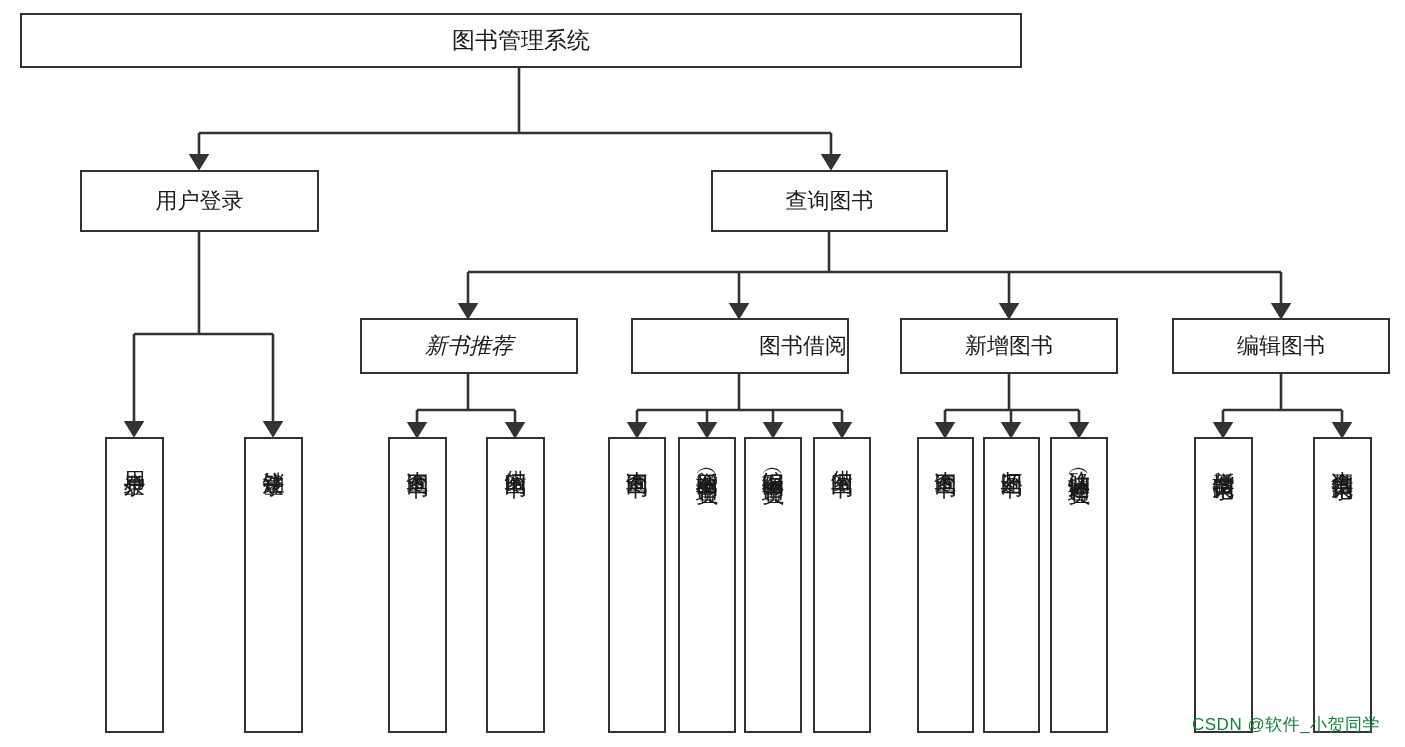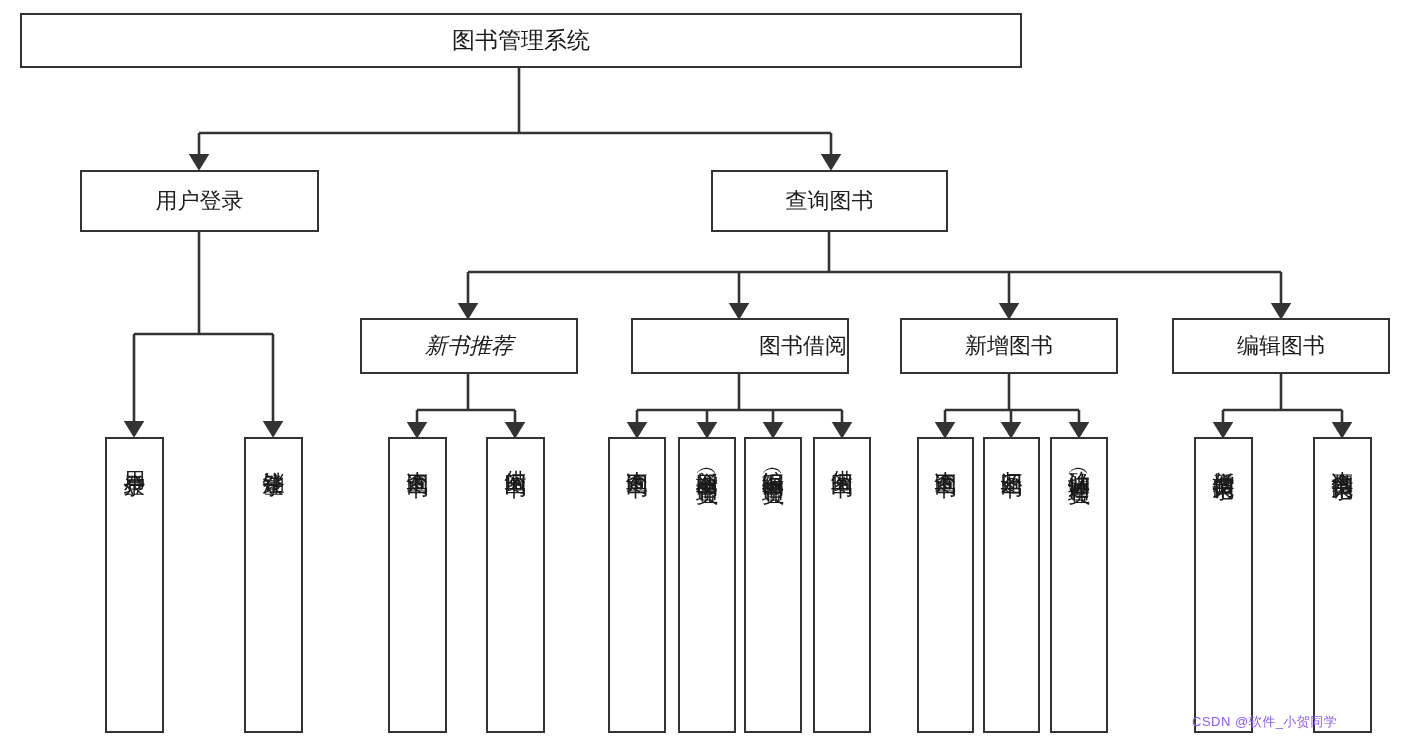--- a/index.html
+++ b/index.html
@@ -54,22 +54,22 @@
   }
   .node.vertical .node-label {
     writing-mode: vertical-rl;
     text-orientation: upright;
     font-size: 22px;
     letter-spacing: 2px;
     line-height: 1;
   }
   .watermark {
     position: absolute;
-    color: #8b5cf6;
-    font-size: 13px;
+    color: #15803d;
+    font-size: 17px;
     white-space: nowrap;
     letter-spacing: 0.5px;
     text-align: right;
   }
 </style>
 </head>
 <body>
 
 <div id="diagram-canvas">
 

